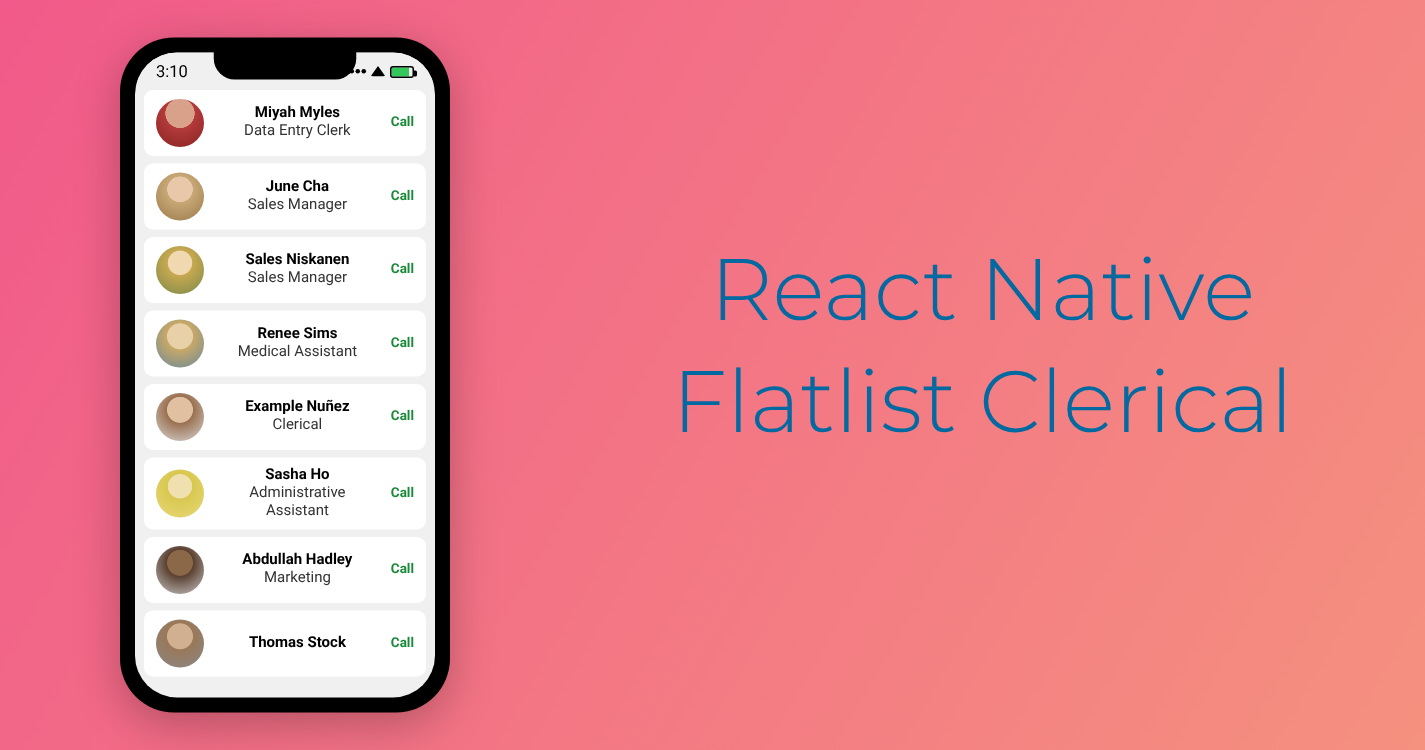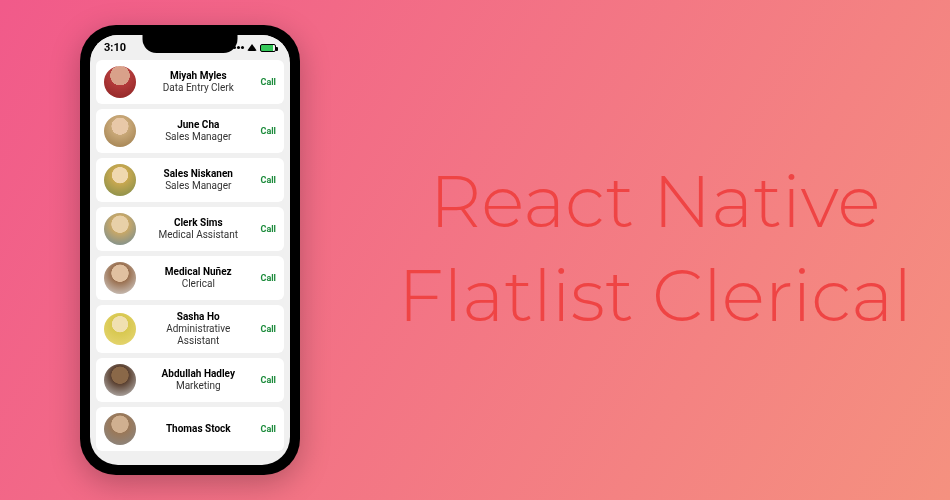--- a/index.html
+++ b/index.html
@@ -40,21 +40,21 @@
     border-radius: 28px;
     overflow: hidden;
     position: relative;
   }
   .status-bar {
     display: flex;
     justify-content: space-between;
     align-items: center;
     padding: 6px 14px 2px 14px;
     font-size: 11px;
-    font-weight: 700;
+    font-weight: 400;
     color: #000;
     background: #f0f0f0;
   }
   .status-right { display: flex; align-items: center; gap: 3px; }
   .signal-dots { display:flex; gap:1px; align-items:flex-end;}
   .dot{width:3px;height:3px;background:#000;border-radius:50%;}
   .wifi { width:0;height:0;border-left:5px solid transparent;border-right:5px solid transparent;border-bottom:7px solid #000;border-radius:2px;}
   .battery {
     width: 16px; height: 8px; border: 1px solid #000; border-radius: 2px;
     position: relative; background: linear-gradient(to right,#34c759 85%,transparent 85%);
@@ -75,22 +75,22 @@
     flex-shrink: 0;
   }
   .info { flex: 1; text-align: center; }
   .name { font-size: 10px; font-weight: 700; color: #000; line-height: 1.2; }
   .role { font-size: 10px; color: #333; line-height: 1.2; }
   .call { font-size: 9px; font-weight: 700; color: #1a8a3a; }
   .headline {
     position: absolute;
     left: 395px;
     top: 155px;
-    color: #ef4444;
-    font-size: 72px;
+    color: #0369a1;
+    font-size: 58px;
     font-weight: 300;
     line-height: 1.3;
     text-align: center;
     width: 520px;
     font-family: "Montserrat","Segoe UI",sans-serif;
   }
   .av1{background:radial-gradient(circle at 50% 30%,#d9a18a 35%,#b33a3a 36%,#8a2323 100%);}
   .av2{background:radial-gradient(circle at 50% 35%,#e8c8a8 32%,#c9a878 33%,#9a7a4a 100%);}
   .av3{background:radial-gradient(circle at 50% 35%,#f0d8b0 30%,#c8a850 32%,#7a8a4a 100%);}
   .av4{background:radial-gradient(circle at 50% 35%,#e8d0a8 32%,#c8a868 34%,#6a8a9a 100%);}
@@ -139,29 +139,29 @@
           <div class="avatar av3"></div>
           <div class="info">
             <div class="name">Sales Niskanen</div>
             <div class="role">Sales Manager</div>
           </div>
           <div class="call">Call</div>
         </div>
         <div class="row">
           <div class="avatar av4"></div>
           <div class="info">
-            <div class="name">Clerk Sims</div>
+            <div class="name">Renee Sims</div>
             <div class="role">Medical Assistant</div>
           </div>
           <div class="call">Call</div>
         </div>
         <div class="row">
           <div class="avatar av5"></div>
           <div class="info">
-            <div class="name">Medical Nuñez</div>
+            <div class="name">Example Nuñez</div>
             <div class="role">Clerical</div>
           </div>
           <div class="call">Call</div>
         </div>
         <div class="row">
           <div class="avatar av6"></div>
           <div class="info">
             <div class="name">Sasha Ho</div>
             <div class="role">Administrative Assistant</div>
           </div>

